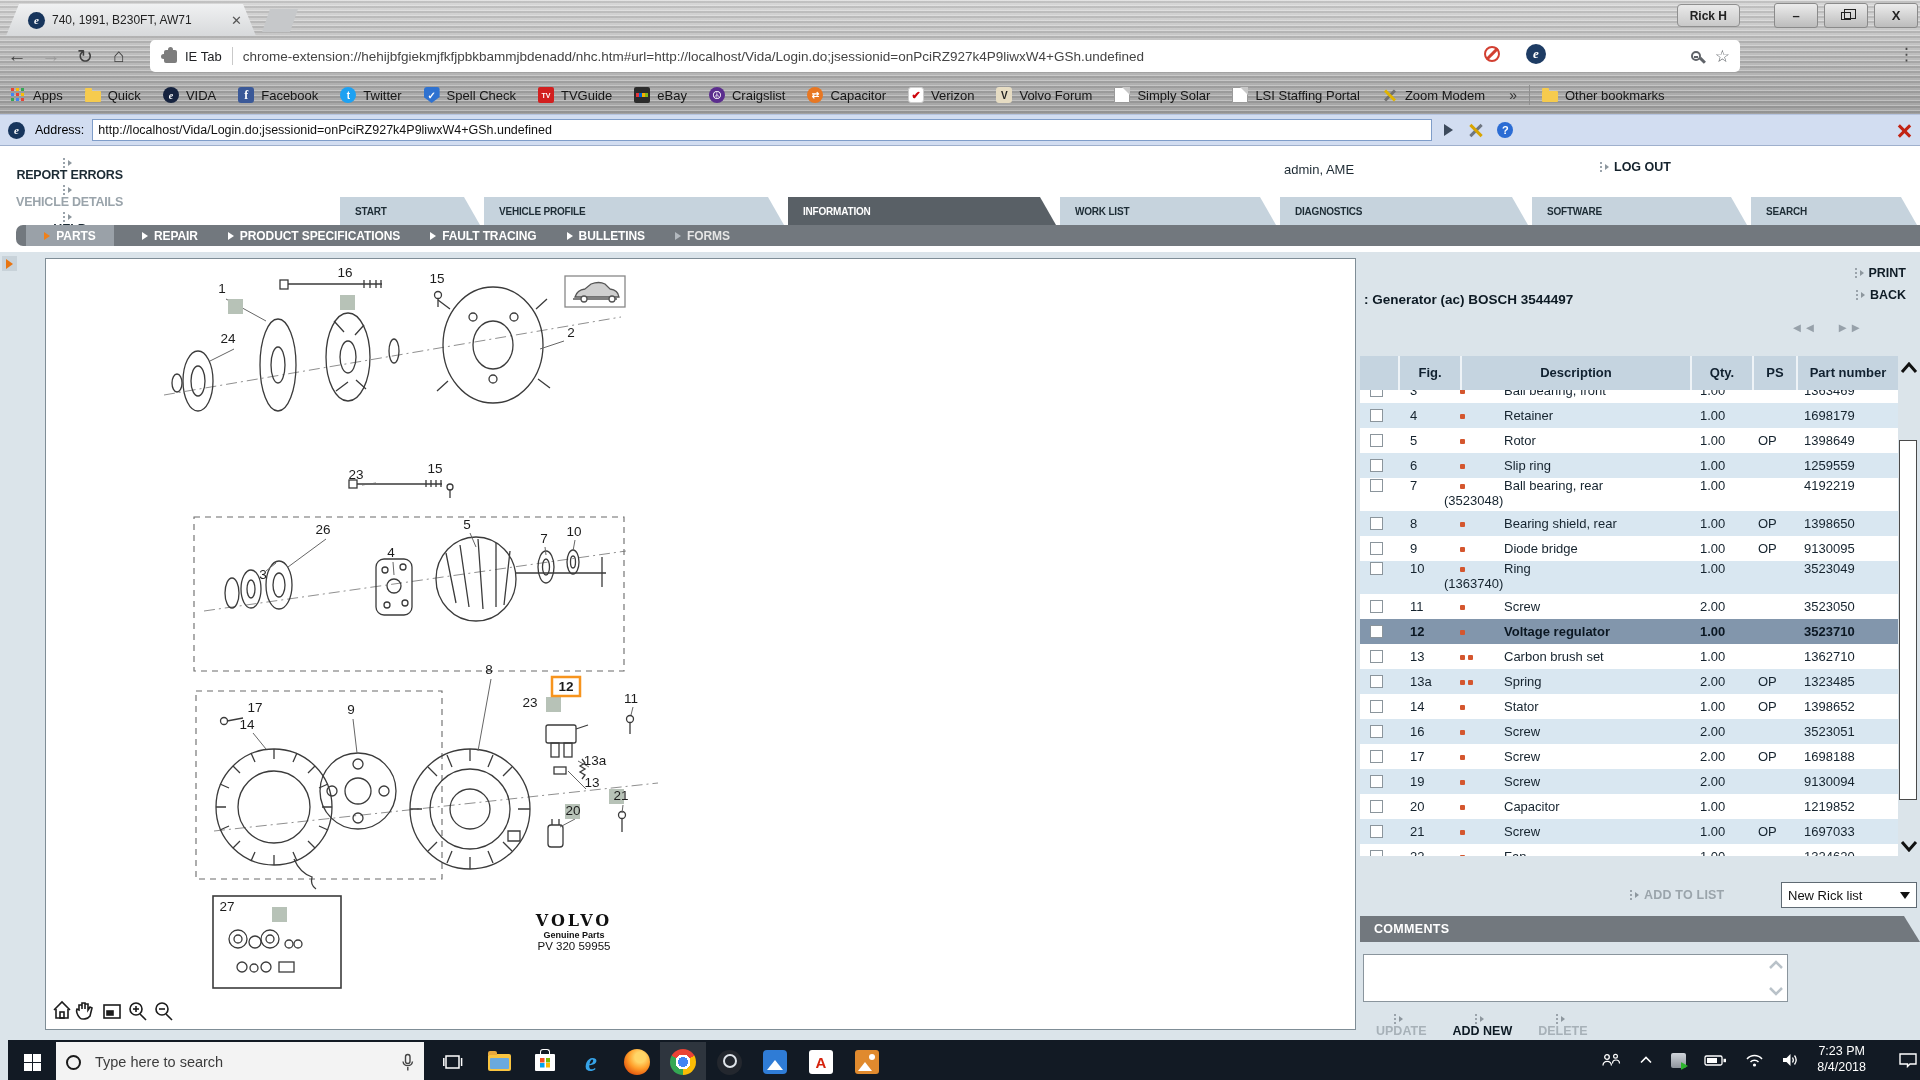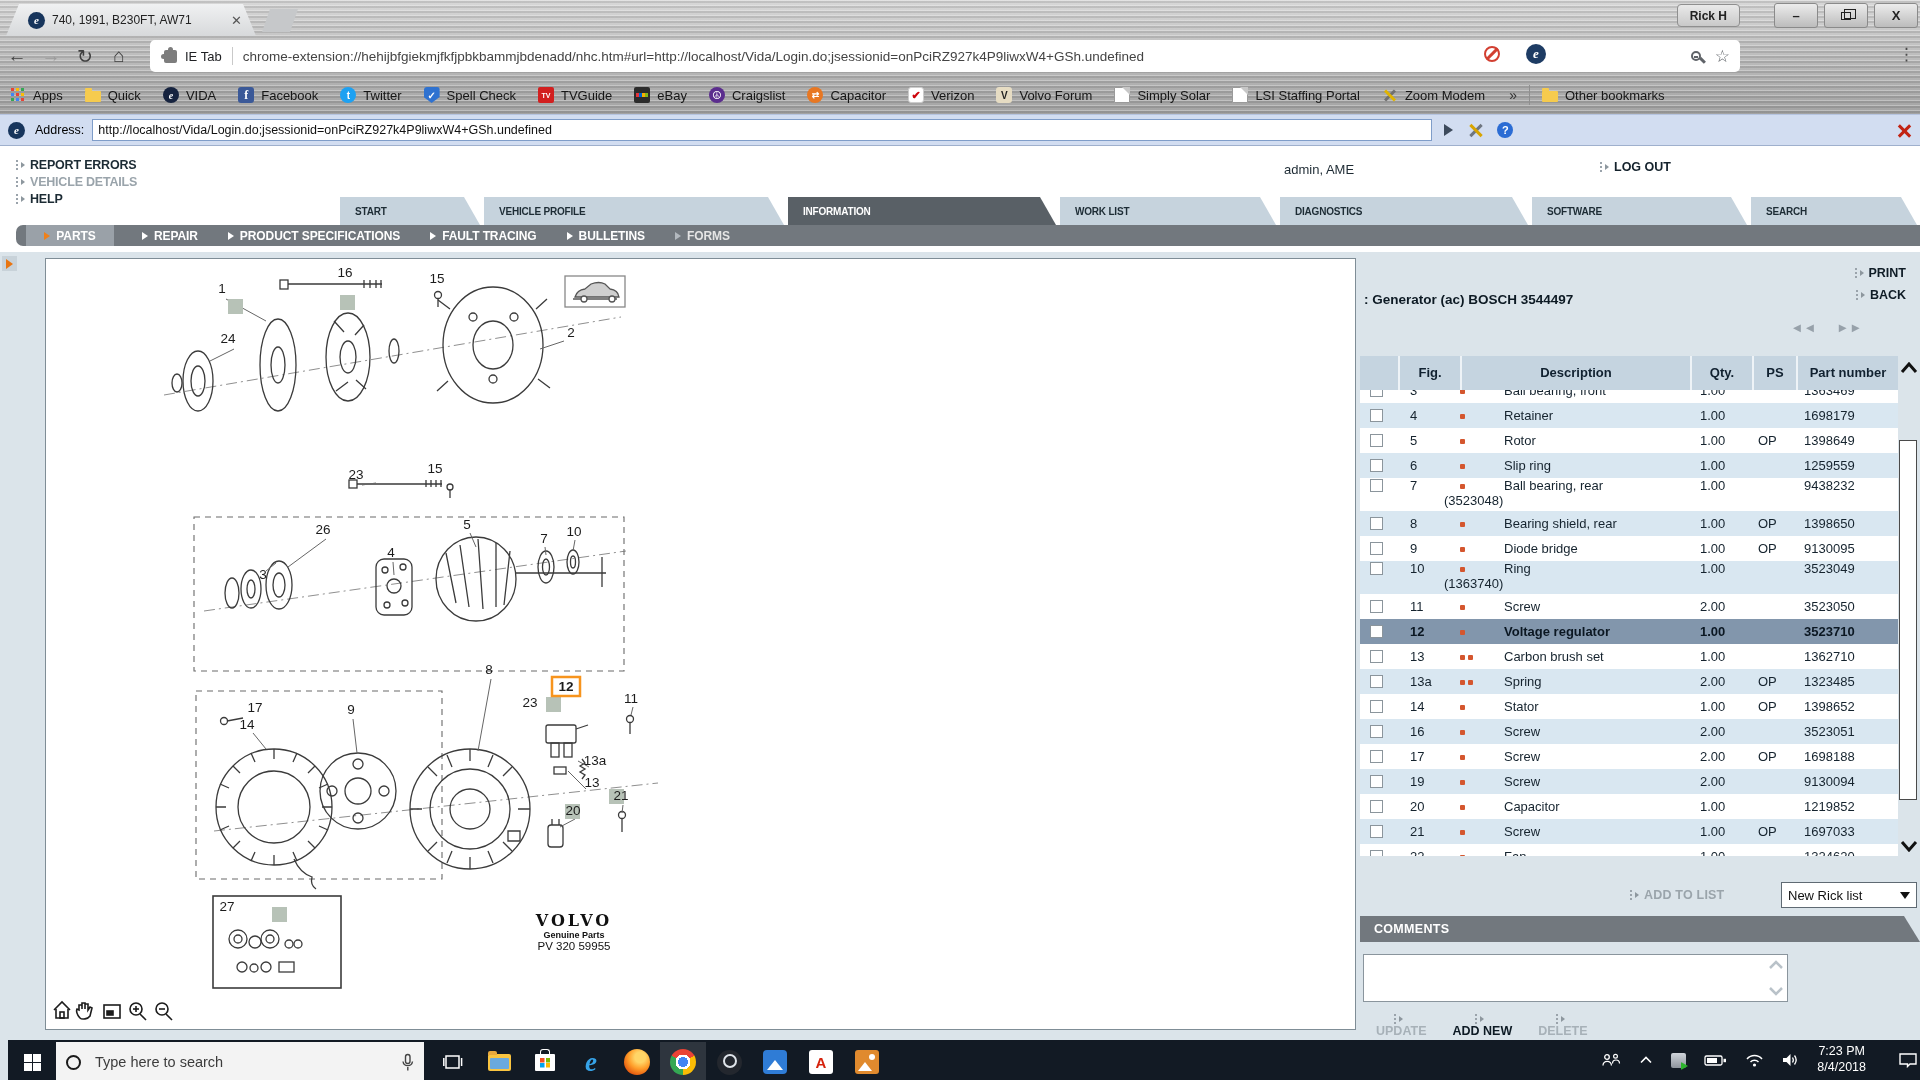--- a/index.html
+++ b/index.html
@@ -94,21 +94,21 @@
   .ie-tools::after{content:"";position:absolute;left:1px;top:8px;width:16px;height:3px;background:#d8a400;transform:rotate(45deg);}
   .ie-help{width:16px;height:16px;border-radius:50%;background:#2b6cd4;color:#fff;font-size:11px;font-weight:700;
     display:flex;align-items:center;justify-content:center;margin-left:12px;}
   .ie-close{position:absolute;right:8px;top:8px;width:16px;height:16px;}
   .ie-close::before,.ie-close::after{content:"";position:absolute;left:7px;top:0;width:3px;height:16px;background:#c22313;}
   .ie-close::before{transform:rotate(45deg);} .ie-close::after{transform:rotate(-45deg);}
 
   
   .vheader{position:absolute;left:0;top:146px;width:1920px;height:106px;background:#fff;}
   .qlinks{position:absolute;left:16px;top:12px;}
-  .qlink{display:flex;align-items:center;margin-bottom:3px;font-size:12.5px;font-weight:700;color:#1c2b34;letter-spacing:-.2px;}
+  .qlink{display:flex;align-items:center;margin-bottom:3px;font-size:12.5px;font-weight:700;color:#1c2b34;letter-spacing:-.2px;flex-direction:column;}
   .qlink.muted{color:#9aa4ab;}
   .mico{display:inline-block;width:9px;height:10px;margin-right:5px;border-left:2px dotted #9aa3ab;position:relative;flex:none;}
   .mico::after{content:"";position:absolute;left:3px;top:2px;border-left:4px solid #8d979e;border-top:3px solid transparent;border-bottom:3px solid transparent;}
   .user-lbl{position:absolute;left:1284px;top:16px;font-size:13px;color:#1d2a33;}
   .logout{position:absolute;left:1600px;top:14px;display:flex;align-items:center;font-size:12.5px;font-weight:700;color:#14222c;}
 
   .maintabs{position:absolute;left:340px;top:197px;display:flex;}
   .vtab{height:28px;background:#c6d3dd;color:#1d2c35;font-size:10px;font-weight:700;letter-spacing:-.2px;
     display:flex;align-items:center;padding-left:15px;margin-right:4px;
     clip-path:polygon(0 0,calc(100% - 16px) 0,100% 100%,0 100%);}
@@ -703,21 +703,21 @@
             <div class="prow">
               <div class="rgrid">
                 <div class="rc">
                   <span class="cb"></span>
                 </div>
                 <div class="rc rc-fig">7</div>
                 <div class="rc rc-dots"><span class="dot"></span></div>
                 <div class="rc rc-desc">Ball bearing, rear</div>
                 <div class="rc rc-qty">1.00</div>
                 <div class="rc rc-ps"></div>
-                <div class="rc rc-part">9438232</div>
+                <div class="rc rc-part">4192219</div>
                 <div class="subline" style="grid-column: 1 / -1;">(3523048)</div>
               </div>
             </div>
             <div class="prow alt">
               <div class="rgrid">
                 <div class="rc">
                   <span class="cb"></span>
                 </div>
                 <div class="rc rc-fig">8</div>
                 <div class="rc rc-dots"><span class="dot"></span></div>

